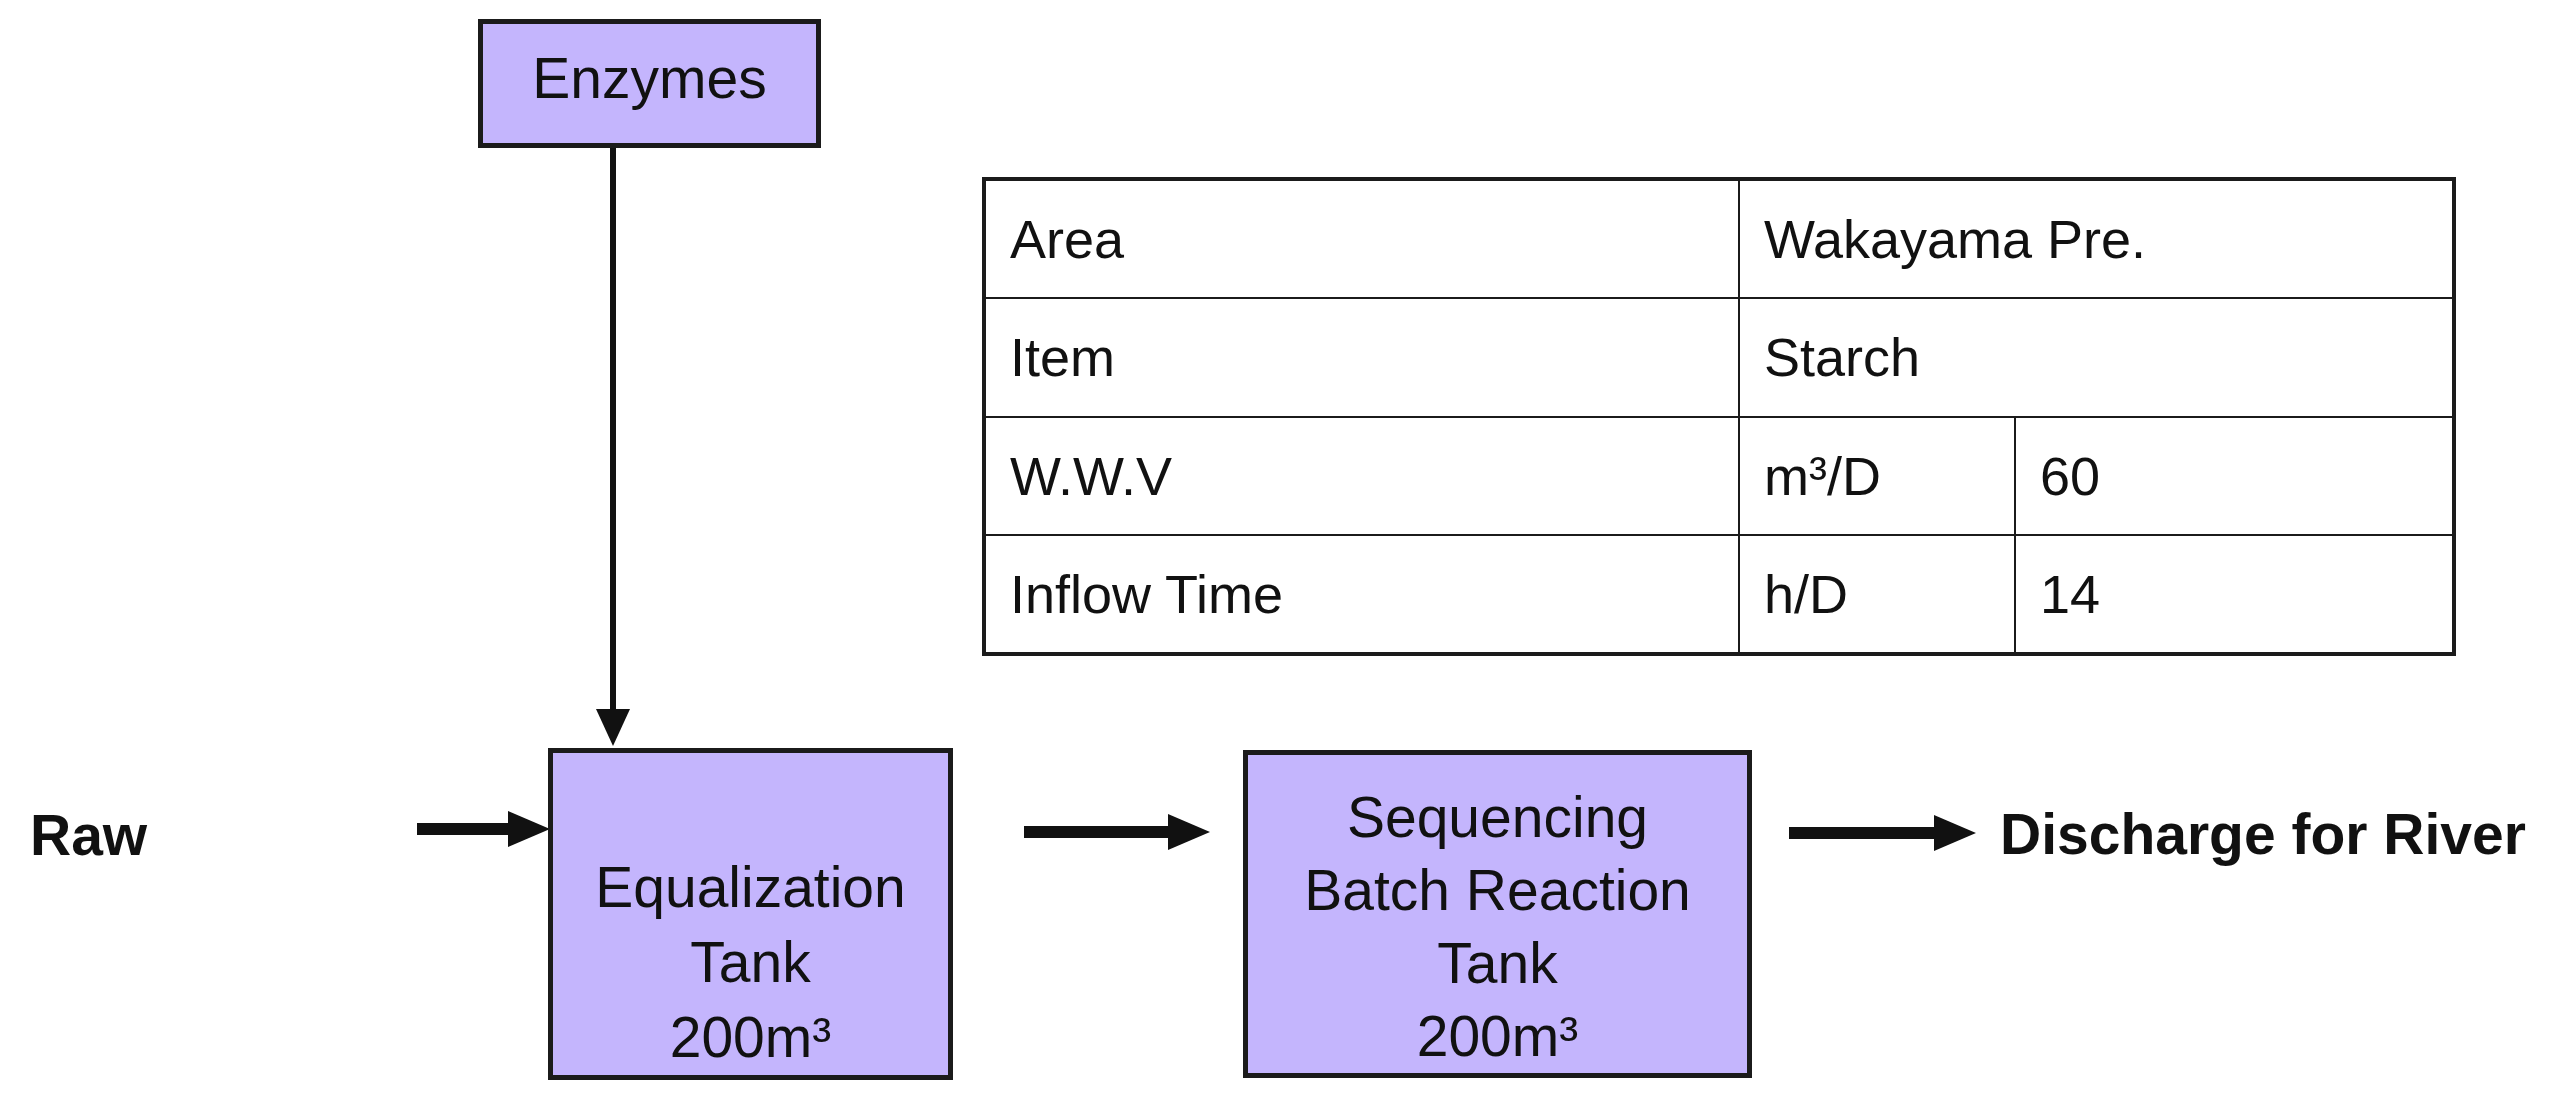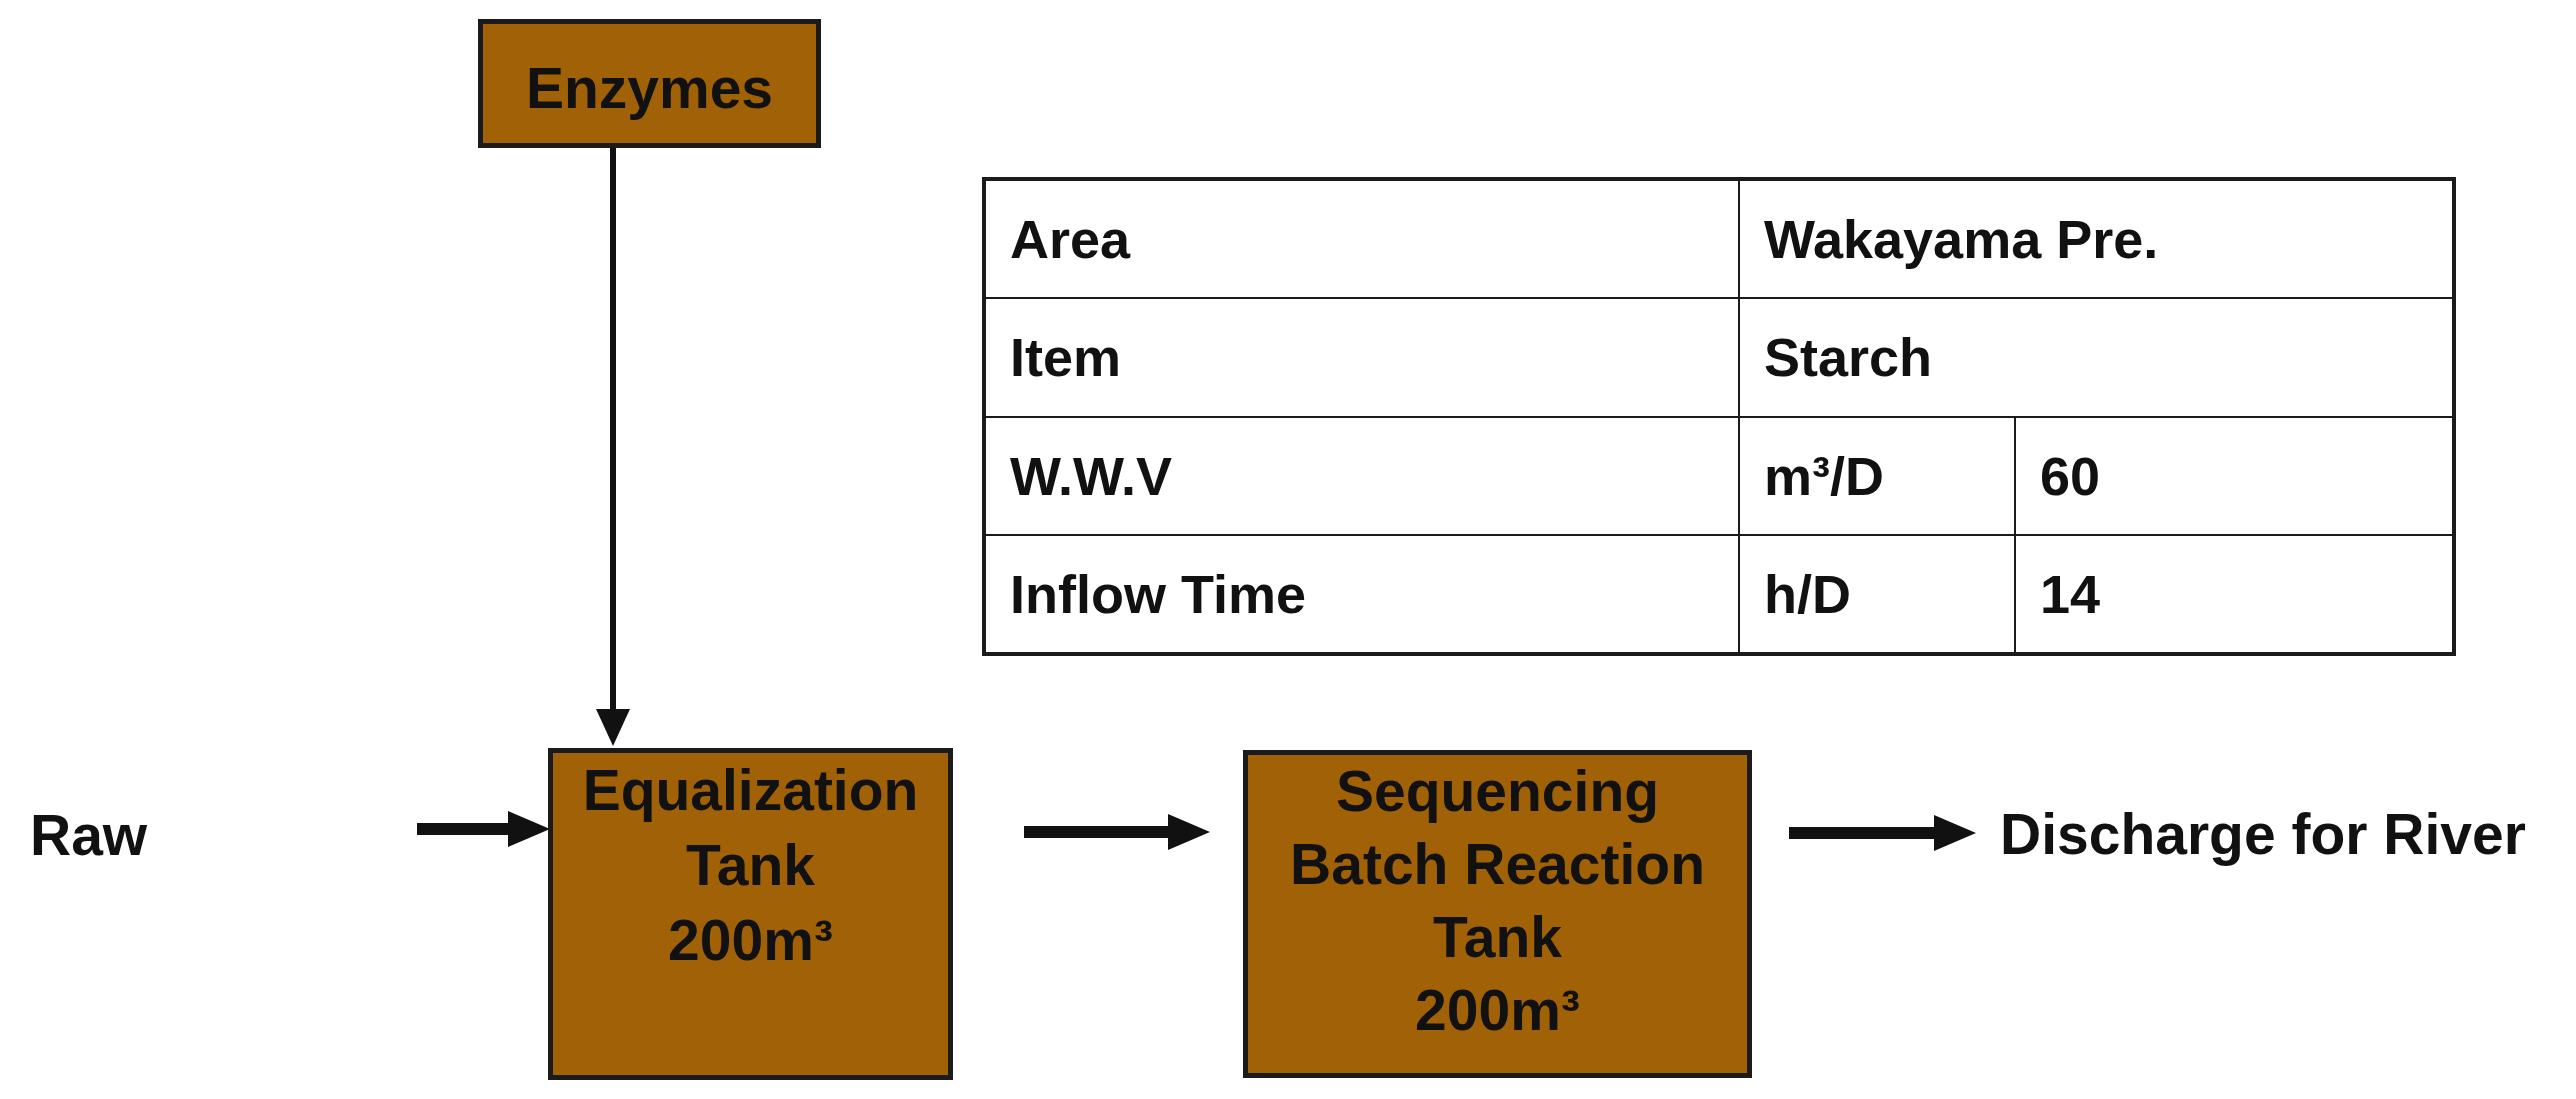--- a/index.html
+++ b/index.html
@@ -15,27 +15,27 @@
     background: #ffffff;
     font-family: "Liberation Sans", "DejaVu Sans", sans-serif;
     color: #111111;
     overflow: hidden;
   }
   
   .node {
     position: absolute;
     box-sizing: border-box;
     border: 5.2px solid #1b1b1b;
-    background: #a16207;
+    background: #c4b5fd;
     display: flex;
     flex-direction: column;
     align-items: center;
-    justify-content: flex-start;
+    justify-content: flex-end;
     text-align: center;
-    font-weight: bold;
+    font-weight: normal;
     font-size: 57px;
     line-height: 75px;
     white-space: nowrap;
   }
   .node.enzymes   { left: 478px;  top: 19px;  width: 343px; height: 129px; line-height: 129px; }
   .node.eq-tank   { left: 548px;  top: 748px; width: 405px; height: 332px; }
   .node.sbr-tank  { left: 1243px; top: 750px; width: 509px; height: 328px; line-height: 73px; }
 
   
   .shaft-h {
@@ -84,21 +84,20 @@
     background: #ffffff;
   }
   table.spec td {
     border: 2.6px solid #1b1b1b;
     vertical-align: middle;
     padding: 0 0 0 24px;
     font-size: 54px;
     line-height: 1;
     white-space: nowrap;
     overflow: hidden;
-    font-weight: bold;
   }
   table.spec { border: 4.3px solid #1b1b1b; }
   table.spec tr { height: 86px; }
 </style>
 </head>
 <body>
 
 <div class="canvas">
 
   <div class="node enzymes">

